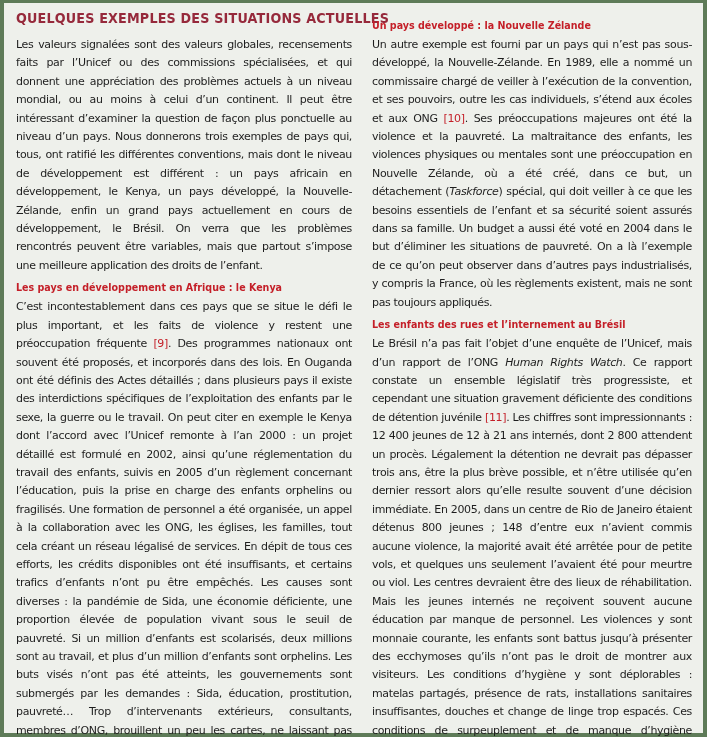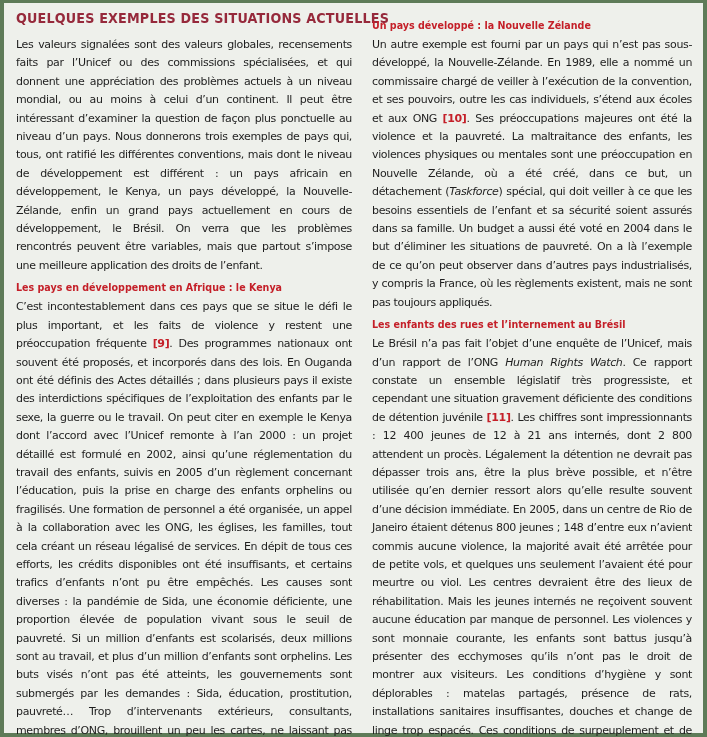--- a/index.html
+++ b/index.html
@@ -47,21 +47,21 @@
   p {
     margin: 0 0 4px 0;
     color: #1e1e1e;
     font-family: "DejaVu Sans", sans-serif;
     font-size: 11px;
     line-height: 18.4px;
     text-align: justify;
     letter-spacing: -0.35px;
     hyphens: manual;
   }
-  .ref { color: #c41f28; font-weight: bold; }
+  .ref { color: #c41f28; }
   em { font-style: italic; }
 </style>
 </head>
 <body>
 
 <div class="panel">
   <div class="col col-left">
     <h1 class="title">QUELQUES EXEMPLES DES SITUATIONS ACTUELLES</h1>
     <p>Les valeurs signalées sont des valeurs globales, recensements faits par l’Unicef ou des commissions spécialisées, et qui donnent une appréciation des problèmes actuels à un niveau mondial, ou au moins à celui d’un continent. Il peut être intéressant d’examiner la question de façon plus ponctuelle au niveau d’un pays. Nous donnerons trois exemples de pays qui, tous, ont ratifié les différentes conventions, mais dont le niveau de développement est différent : un pays africain en développement, le Kenya, un pays développé, la Nouvelle-Zélande, enfin un grand pays actuellement en cours de développement, le Brésil. On verra que les problèmes rencontrés peuvent être variables, mais que partout s’impose une meilleure application des droits de l’enfant.</p>
 

